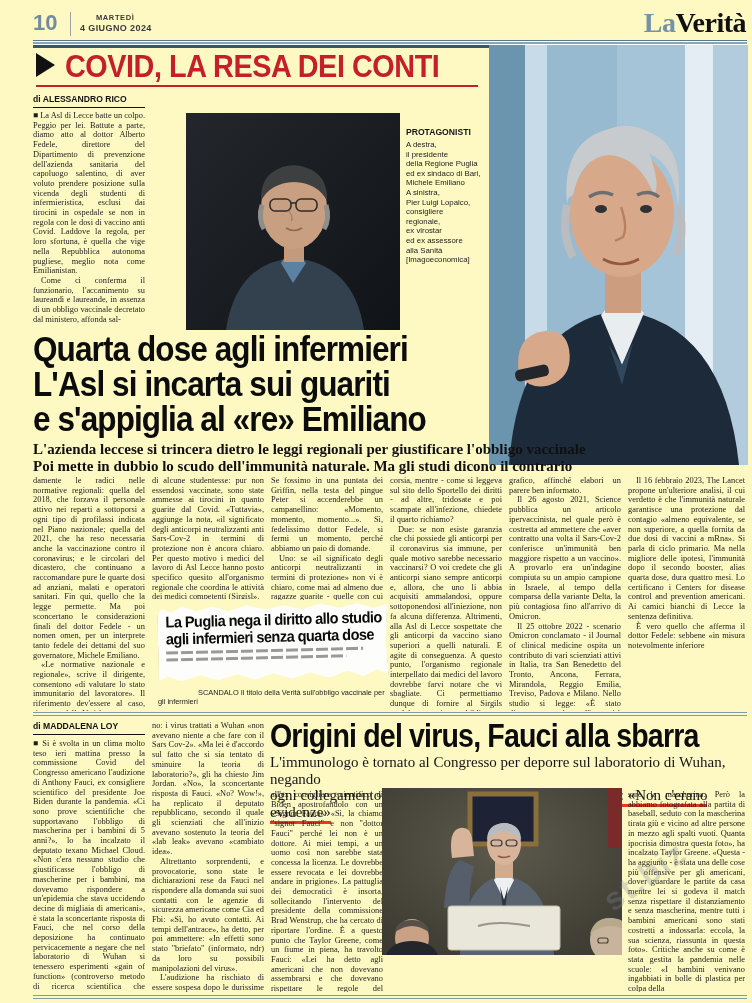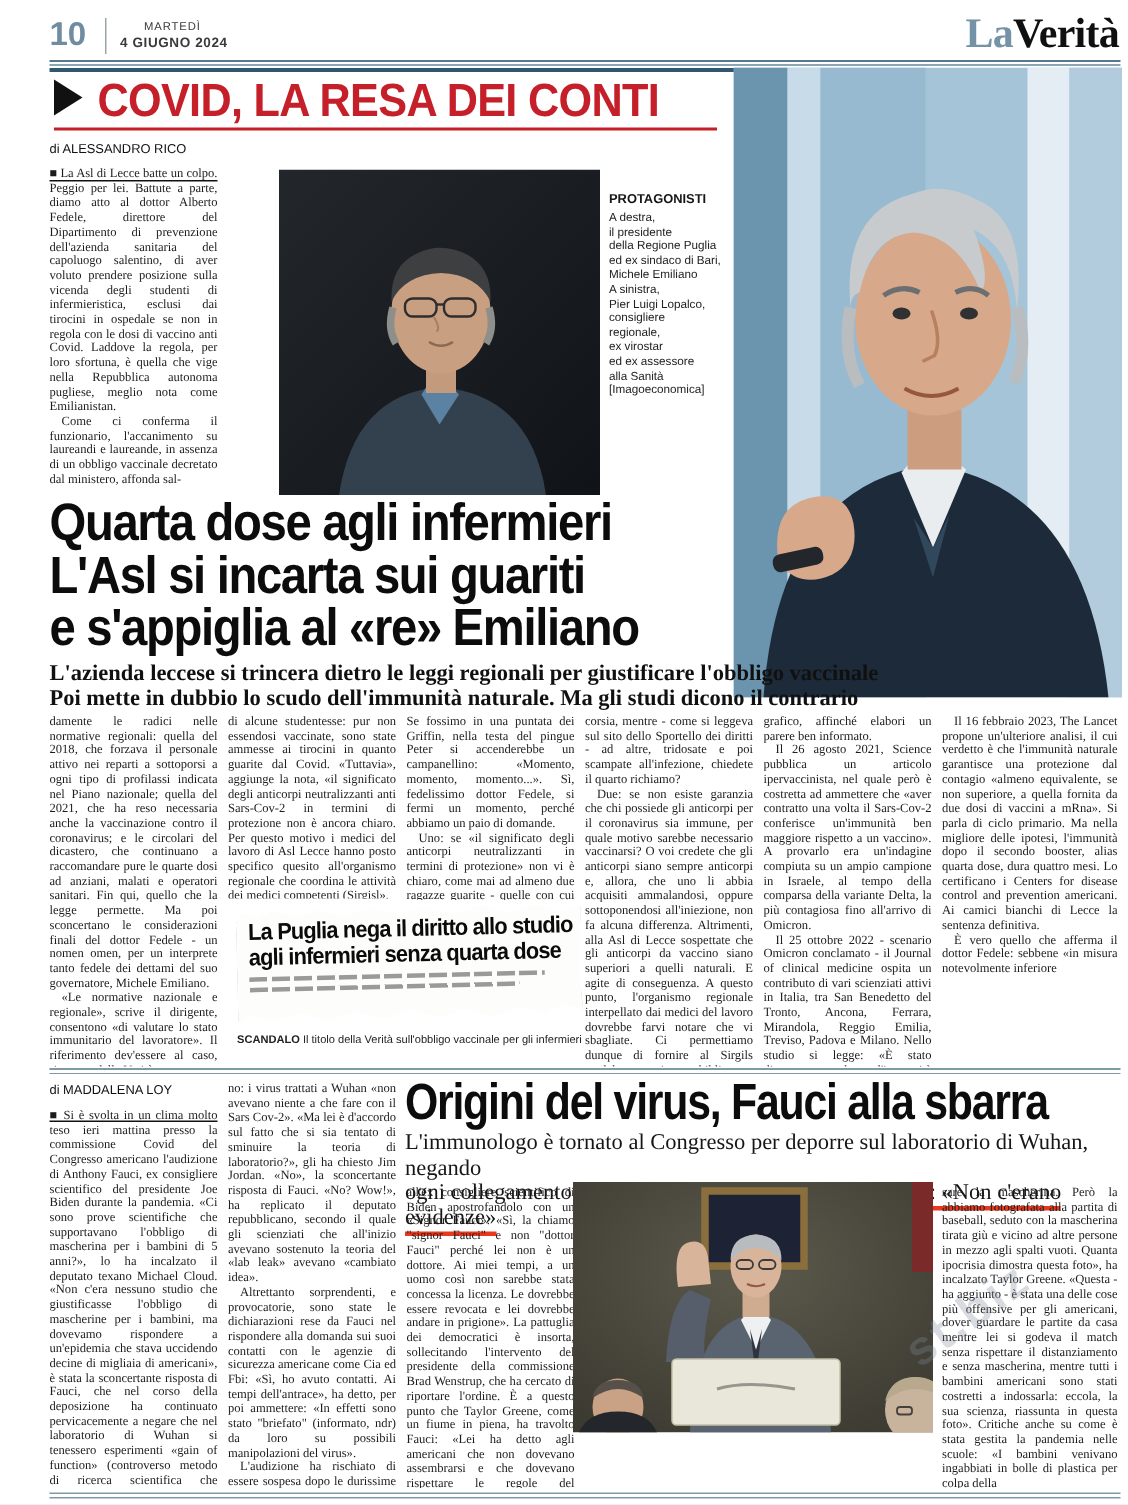--- a/index.html
+++ b/index.html
@@ -1,43 +1,43 @@
 <!DOCTYPE html>
 <html><head>
 <meta charset="utf-8">
 <style>
   html,body{margin:0;padding:0;background:#e8e8e6;}
-  #page{position:relative;width:752px;height:1003px;background:#ffffff;overflow:hidden;
+  #page{position:relative;width:752px;height:1003px;background:#fef9c3;overflow:hidden;
         font-family:"Liberation Serif",serif;color:#161616;}
   .abs{position:absolute;}
 
   
   .pagenum{left:33px;top:10px;font-family:"Liberation Sans",sans-serif;font-weight:bold;
            font-size:22px;color:#6f8ca0;}
   .hdr-div{left:70px;top:12px;width:1px;height:24px;background:#9aa4aa;}
   .dateblock{left:80px;top:13px;font-family:"Liberation Sans",sans-serif;color:#3a3a3a;line-height:10px;}
-  .day{font-size:7.5px;font-weight:normal;letter-spacing:.6px;padding-left:16px;}
+  .day{font-size:7.5px;font-weight:bold;letter-spacing:.6px;padding-left:16px;}
   .date{font-size:9px;font-weight:bold;letter-spacing:.4px;}
   .masthead{right:6px;top:7px;font-family:"Liberation Serif",serif;font-weight:bold;font-size:28px;letter-spacing:-.5px;}
   .masthead .la{color:#7593a6;}
   .masthead .verita{color:#101010;}
   .rule-thick{left:33px;top:40px;width:714px;height:8px;
       background:linear-gradient(180deg,#57798e 0 1.5px,#fff 1.5px 2.5px,#8aa5b4 2.5px 4px,#fff 4px 5.5px,#31576d 5.5px 8px);}
 
   
   .kicker{left:36px;top:49px;font-family:"Liberation Sans",sans-serif;font-weight:800;
           font-size:31px;color:#c5202a;letter-spacing:-.5px;white-space:nowrap;}
   .kicker-tri{display:inline-block;width:0;height:0;border-top:12px solid transparent;
           border-bottom:12px solid transparent;border-left:19px solid #111;margin-right:10px;}
   .kicker-text{display:inline-block;transform:scaleX(.93);transform-origin:0 50%;}
   .kicker-rule{left:36px;top:85px;width:442px;height:2px;background:#c5202a;}
 
   
-  .byline{font-family:"Liberation Sans",sans-serif;font-weight:normal;font-size:8.6px;
-          color:#111;border-bottom:1.5px solid #111;padding-bottom:16px;width:112px;}
+  .byline{font-family:"Liberation Sans",sans-serif;font-weight:bold;font-size:8.6px;
+          color:#111;border-bottom:1.5px solid #111;padding-bottom:3px;width:112px;}
 
   
   .col{font-size:8.4px;line-height:9.7px;text-align:justify;overflow:hidden;color:#1c1c1c;}
   .col p{margin:0;text-indent:8px;}
   .col p.ni{text-indent:0;}
 
   
   .hl{font-family:"Liberation Sans",sans-serif;font-weight:800;color:#0c0c0c;}
   .hl-line{transform:scaleX(.9);transform-origin:0 50%;white-space:nowrap;
            font-size:35px;line-height:35px;letter-spacing:-1px;}
@@ -60,21 +60,21 @@
   .clipping{left:158px;top:603px;width:230px;height:80px;background:#fdfdfb;
             transform:rotate(-1.4deg);box-shadow:0 3px 5px rgba(0,0,0,.4);
             clip-path:polygon(0 12%,2% 4%,6% 9%,11% 2%,17% 8%,24% 3%,31% 9%,39% 2%,47% 8%,55% 3%,63% 9%,71% 2%,79% 8%,87% 3%,94% 9%,100% 5%,99% 55%,100% 92%,95% 86%,89% 94%,82% 87%,74% 95%,66% 88%,58% 95%,50% 88%,42% 95%,34% 88%,26% 95%,18% 88%,10% 95%,4% 89%,0 94%);
             padding:9px 8px 0 8px;box-sizing:border-box;}
   .clip-hl{font-family:"Liberation Sans",sans-serif;font-weight:900;font-size:15.5px;
            line-height:16.5px;letter-spacing:-.6px;transform:scaleX(.94);transform-origin:0 50%;
            white-space:nowrap;color:#0b0b0b;}
   .clip-fine{margin-top:4px;height:3px;width:92%;
            background:repeating-linear-gradient(90deg,#9a9a9a 0 12px,transparent 12px 15px);}
   .caption{font-family:"Liberation Sans",sans-serif;font-size:7.4px;line-height:9px;color:#222;}
-  .caption b{font-weight:bold;}
+  .caption b{font-weight:normal;margin-left:40px;}
 
   
   .sect-rule{left:33px;top:712px;width:714px;height:4px;
       background:linear-gradient(180deg,#7e9aa9 0 1px,transparent 1px 3px,#7e9aa9 3px 4px);}
   .bot-rule{left:33px;top:995px;width:714px;height:4px;
       background:linear-gradient(180deg,#7e9aa9 0 1px,transparent 1px 3px,#7e9aa9 3px 4px);}
 
   .watermark{left:598px;top:858px;font-family:"Liberation Sans",sans-serif;font-weight:bold;
       font-size:32px;color:rgba(125,140,155,.30);transform:rotate(-36deg);letter-spacing:2px;}
 </style>

